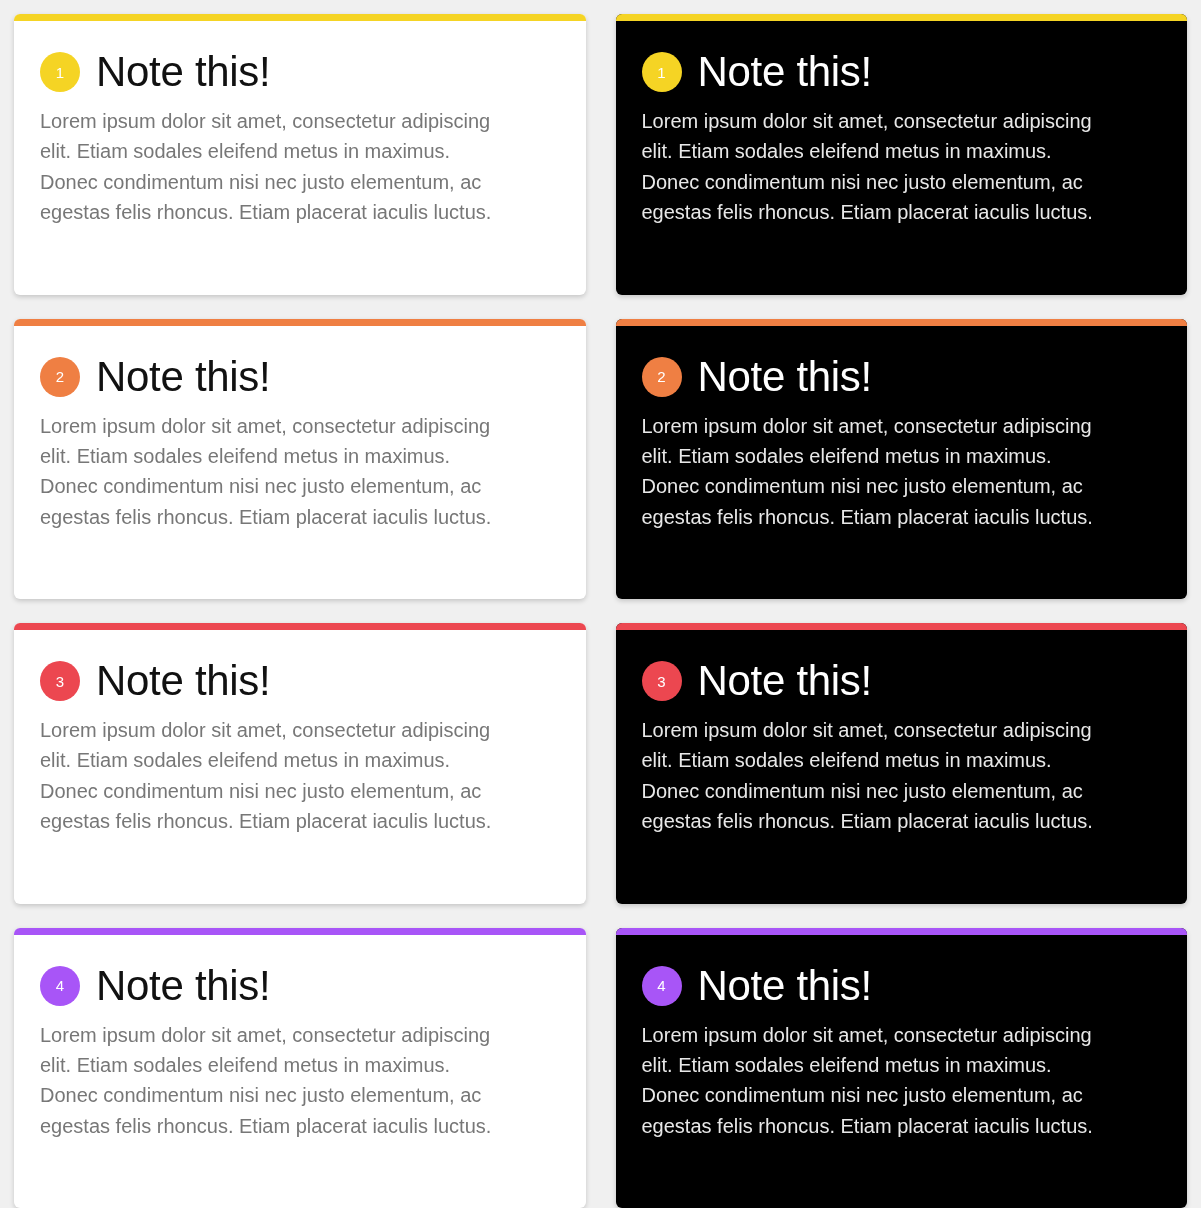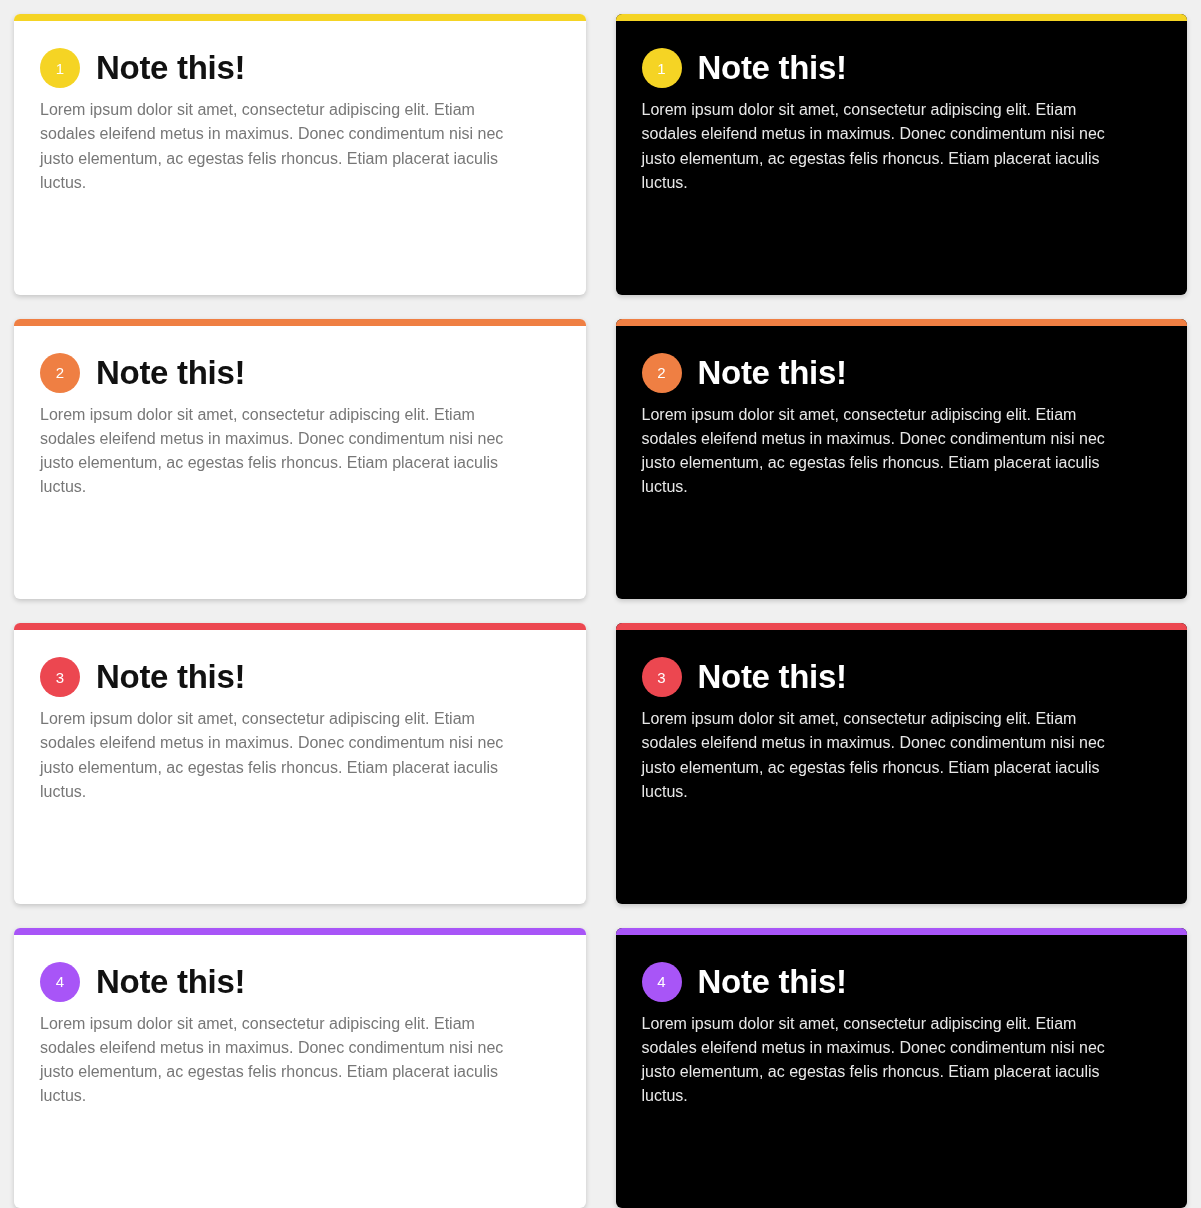--- a/index.html
+++ b/index.html
@@ -52,28 +52,28 @@
     flex: 0 0 40px;
     display: flex;
     align-items: center;
     justify-content: center;
     font-size: 15px;
     font-weight: 400;
     color: #ffffff;
   }
   .note.light .badge { color: #ffffff; }
   .title {
-    font-size: 33px;
-    font-weight: bold;
+    font-size: 42px;
+    font-weight: normal;
     letter-spacing: -0.3px;
   }
   .note.light .title { color: #111111; }
   .note.dark .title { color: #ffffff; }
   .body {
-    font-size: 16px;
+    font-size: 20px;
     line-height: 1.52;
     max-width: 470px;
   }
   .note.light .body { color: #777777; }
   .note.dark .body { color: #e8e8e8; }
 </style>
 </head>
 <body>
 
 <div id="grid">

